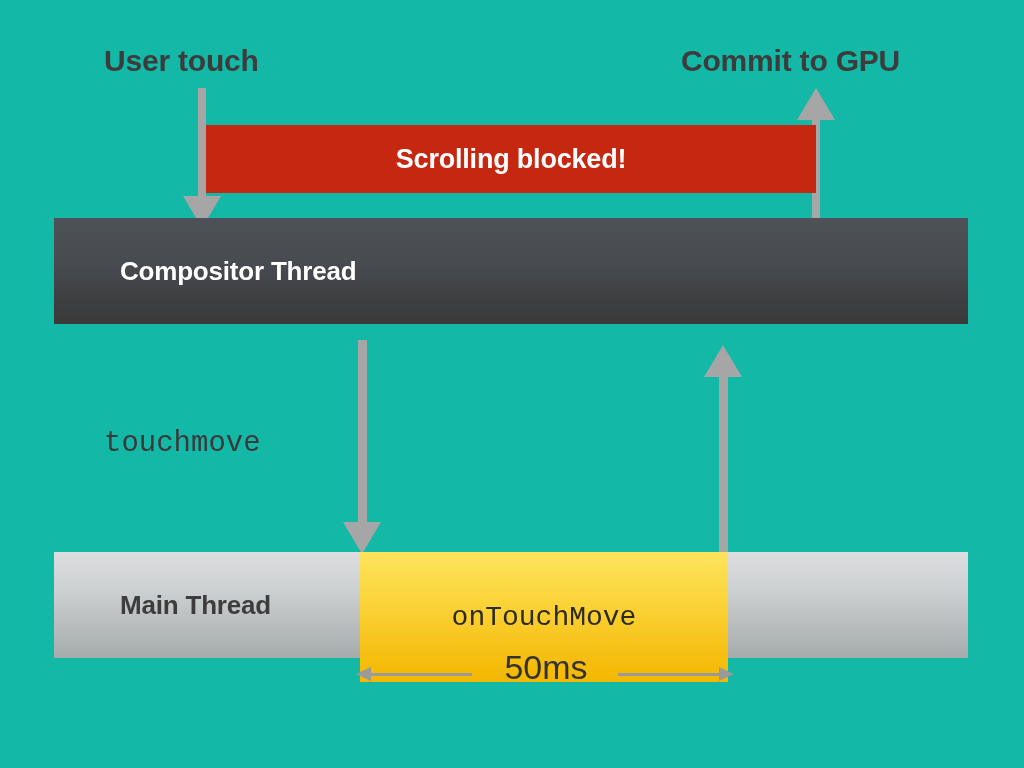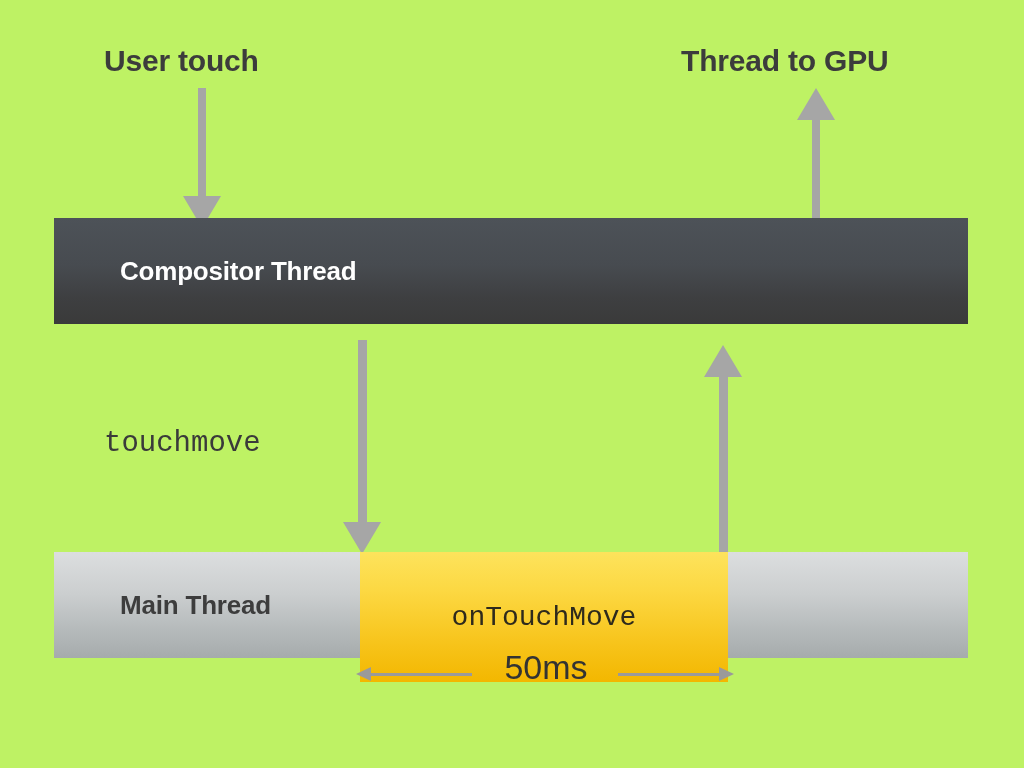--- a/index.html
+++ b/index.html
@@ -4,21 +4,21 @@
 <style>
   html, body {
     margin: 0;
     padding: 0;
     background: #ffffff;
   }
   #canvas {
     position: relative;
     width: 1024px;
     height: 768px;
-    background: #bef264;
+    background: #14b8a6;
     overflow: hidden;
     font-family: "Liberation Sans", sans-serif;
   }
 
   
   .top-label {
     position: absolute;
     font-family: "Liberation Sans", sans-serif;
     font-weight: bold;
     font-size: 30px;
@@ -203,28 +203,31 @@
     white-space: nowrap;
   }
 </style>
 </head>
 <body>
 
 <div id="canvas">
 
   <div class="top-label" id="label-user-touch">User touch</div>
 
-  <div class="top-label" id="label-commit-gpu">Thread to GPU</div>
+  <div class="top-label" id="label-commit-gpu">Commit to GPU</div>
 
   <div class="arrow-shaft" id="arrow-user-touch-shaft"></div>
   <div class="arrow-head down" id="arrow-user-touch-head"></div>
 
   <div class="arrow-shaft" id="arrow-commit-shaft"></div>
   <div class="arrow-head up" id="arrow-commit-head"></div>
 
+  <div id="scrolling-blocked-bar">
+    <span id="scrolling-blocked-text">Scrolling blocked!</span>
+  </div>
 
   <div id="compositor-bar">
     <span id="compositor-label">Compositor Thread</span>
   </div>
 
   <div class="arrow-shaft" id="arrow-touchmove-shaft"></div>
   <div class="arrow-head down" id="arrow-touchmove-head"></div>
 
   <div id="touchmove-label">touchmove</div>
 

